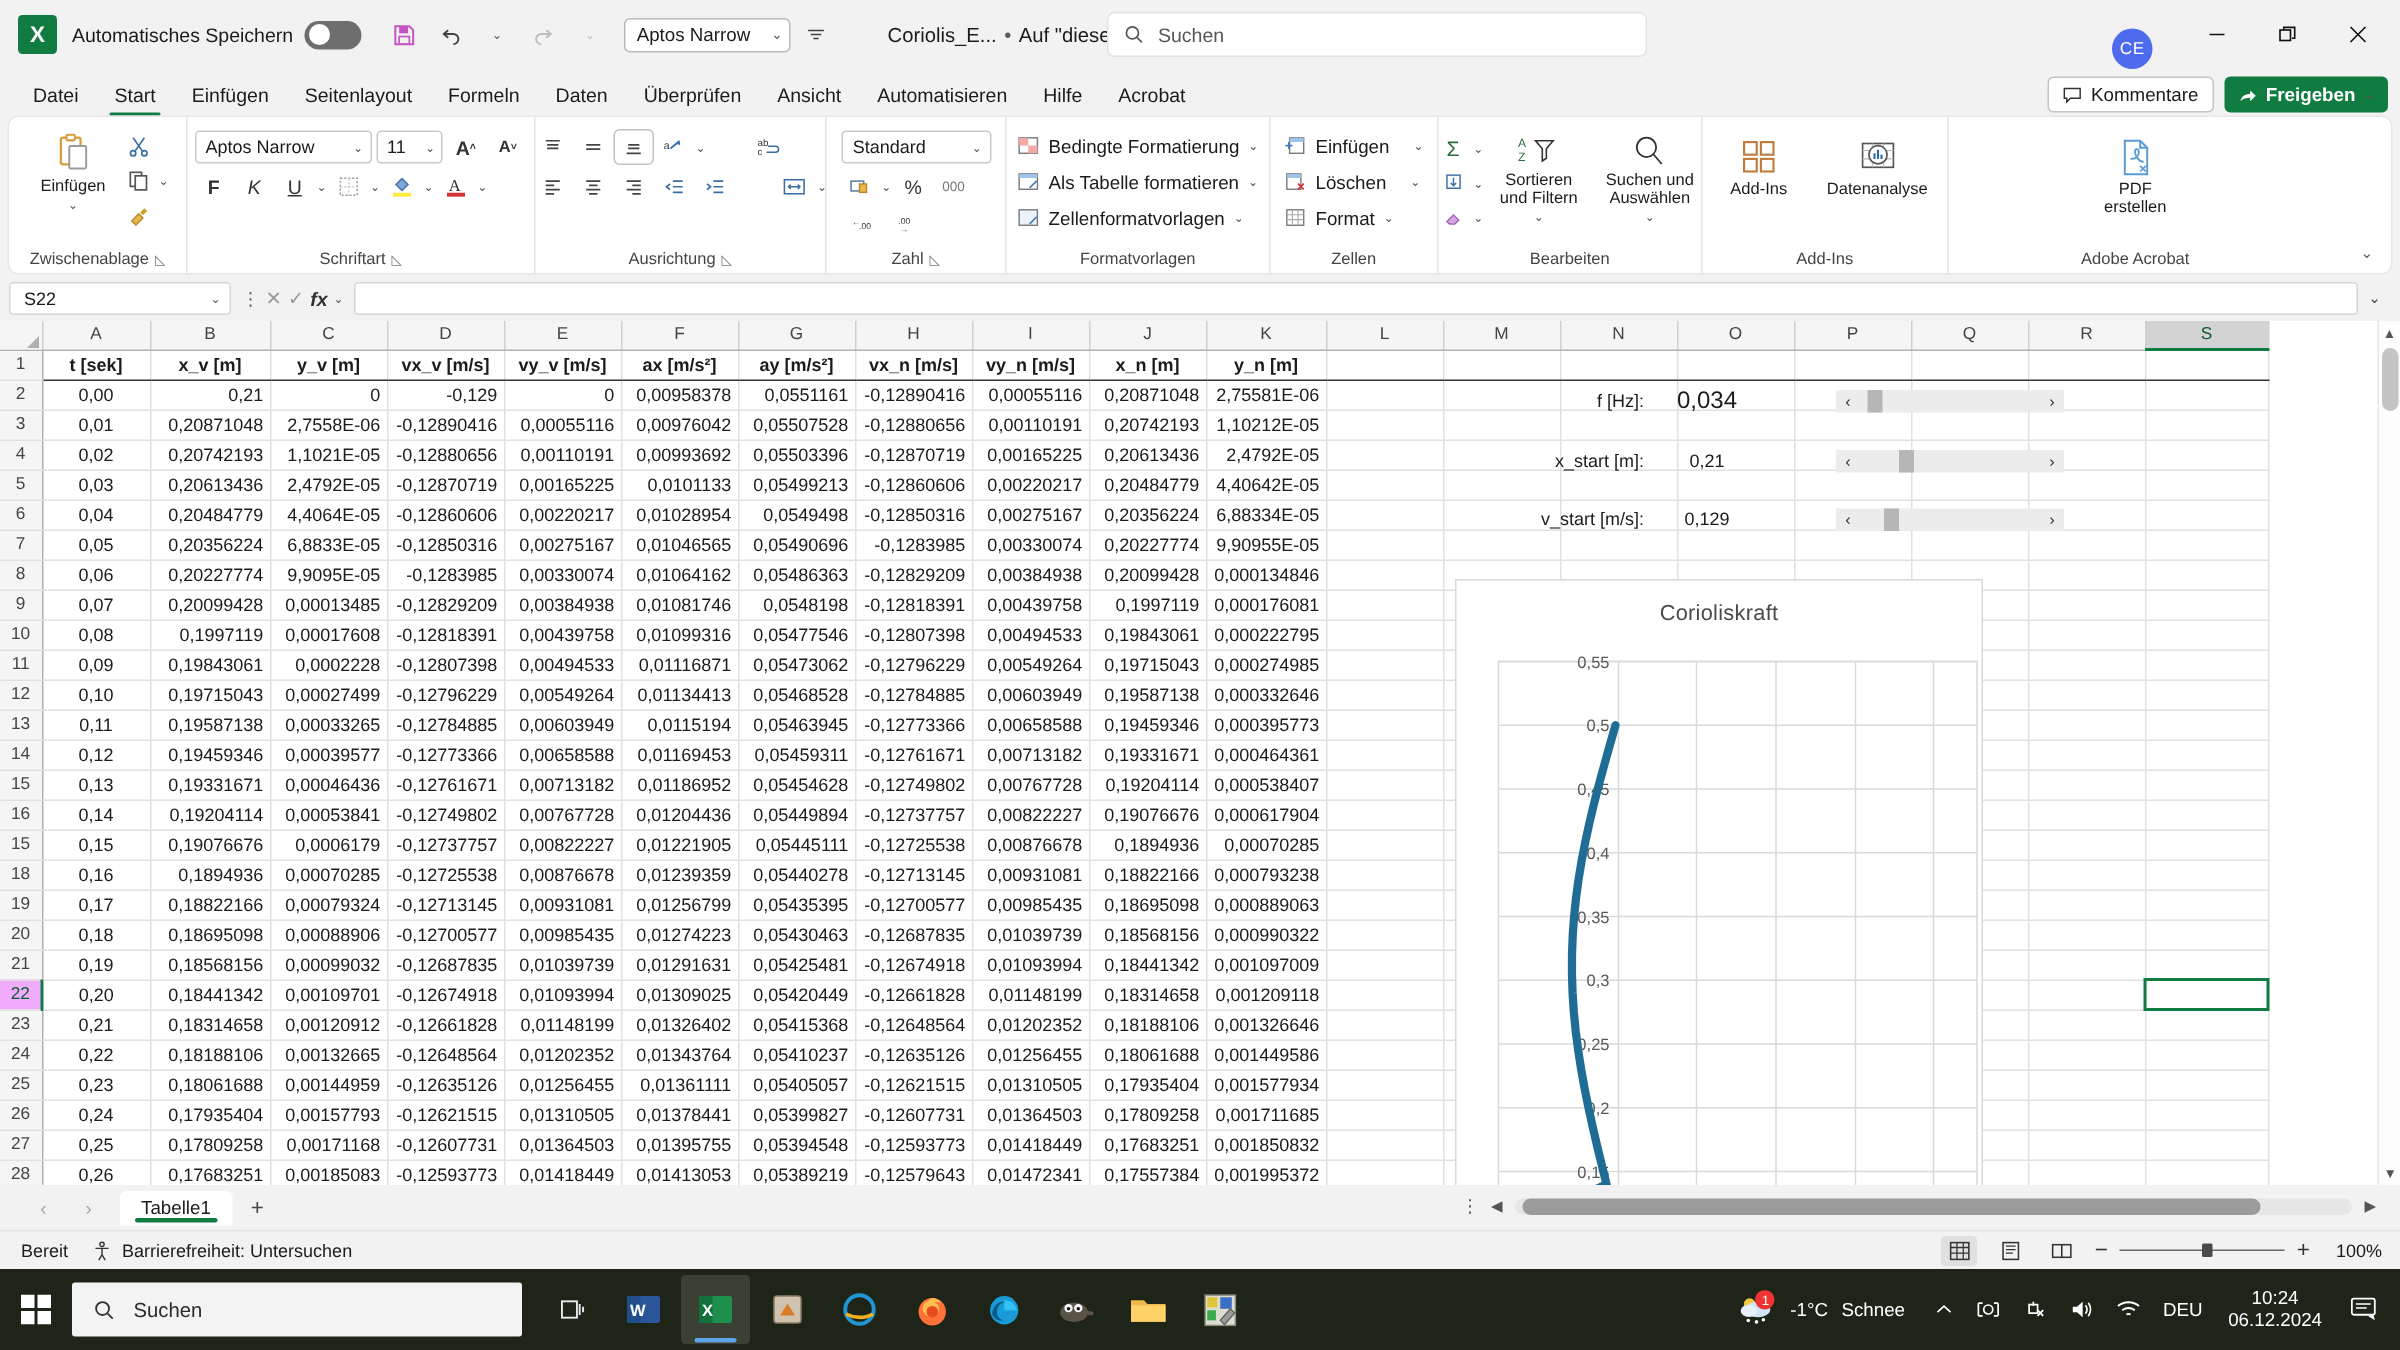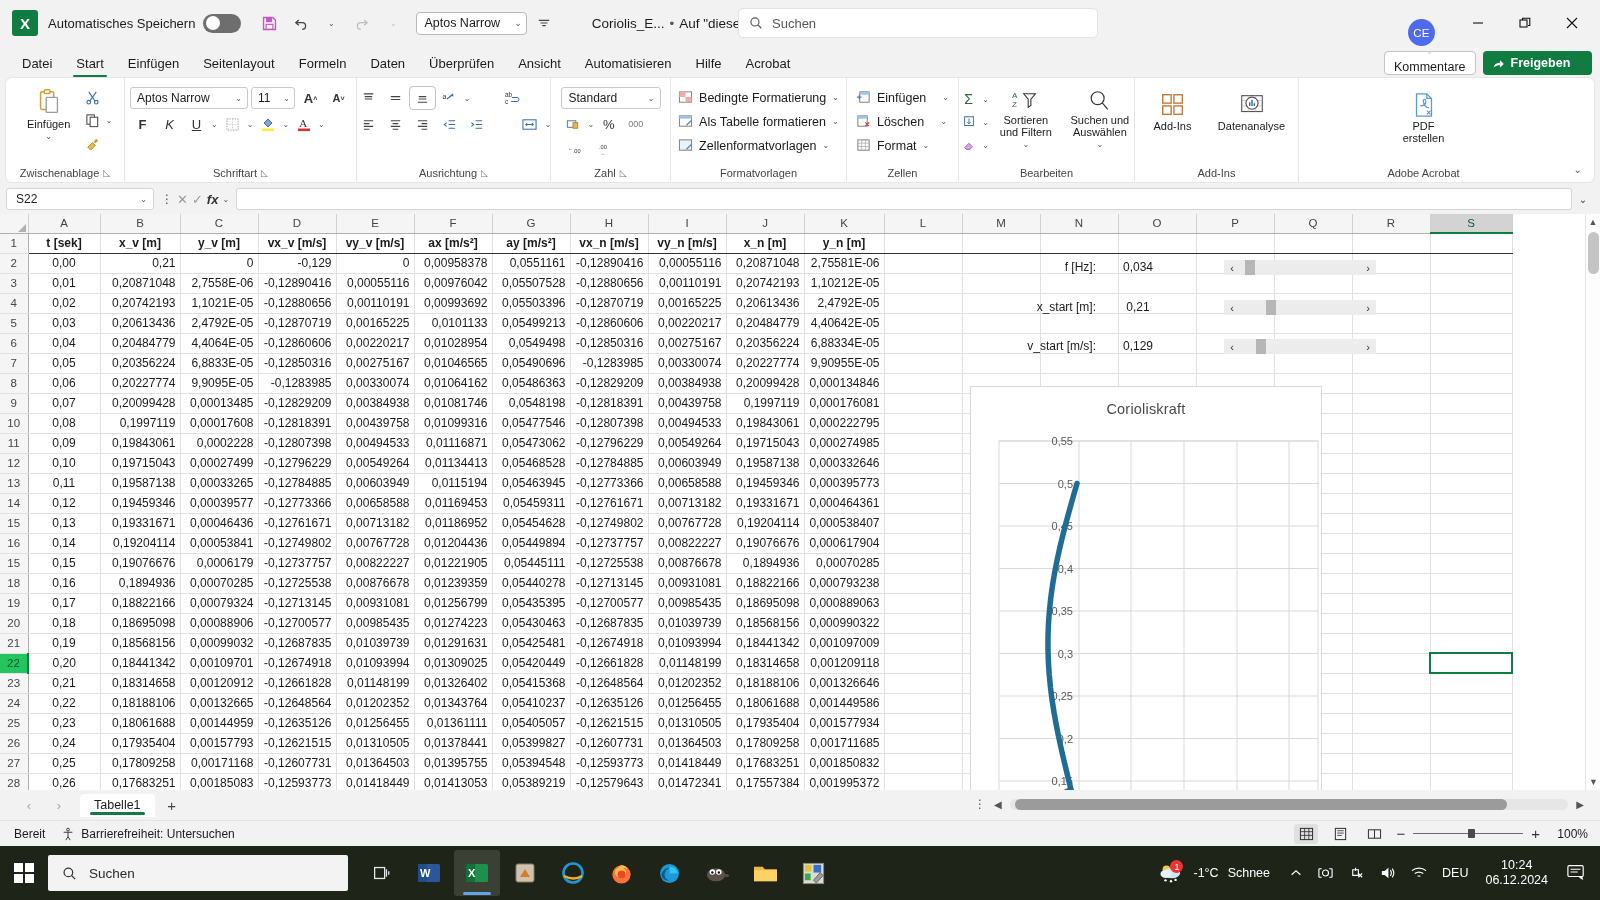--- a/index.html
+++ b/index.html
@@ -34,21 +34,21 @@
            display:flex;align-items:center;justify-content:center;margin-right:18px;cursor:pointer;letter-spacing:.3px;}
   .wbtn{ width:45px;height:46px;display:flex;align-items:center;justify-content:center;cursor:pointer;color:#111;font-size:14px; }
 
   
   .tabrow{ height:32px;background:#f2f2f2;display:flex;align-items:flex-end;padding-left:10px;position:relative; }
   .tab{ padding:4px 12px 6px;font-size:13px;color:#1b1b1b;cursor:pointer;border-radius:4px 4px 0 0;position:relative;line-height:17px;}
   .tab.active{ font-weight:normal; }
   .tab.active::after{ content:"";position:absolute;left:9px;right:9px;bottom:1px;height:2.5px;background:#107c41;border-radius:2px; }
   .tabrow-right{ position:absolute;right:8px;bottom:3px;display:flex;align-items:center;gap:7px; }
   .komm{ border:1px solid #c4c4c4;background:#fff;border-radius:4px;height:24px;display:flex;align-items:center;gap:6px;
-         padding:0 9px;font-size:12.5px;cursor:pointer;flex-direction:column;}
+         padding:0 9px;font-size:12.5px;cursor:pointer;}
   .freigeben{ background:#107c41;color:#fff;border-radius:4px;height:24px;display:flex;align-items:center;gap:6px;
               padding:0 9px;font-size:12.5px;cursor:pointer;font-weight:bold;}
 
   
   .ribbon{ height:104px;background:#fff;border-radius:6px;margin:0 6px;display:flex;position:relative;
            box-shadow:0 0 0 1px #e6e6e6; }
   .rgroup{ display:flex;flex-direction:column;align-items:center;position:relative;padding:4px 0 0; }
   .rgroup + .rgroup{ border-left:1px solid #e4e4e4; }
   .rgroup .gbody{ flex:1;display:flex;align-items:flex-start;padding:2px 6px 0; }
   .rgroup .glabel{ font-size:11px;color:#444;height:17px;line-height:15px;display:flex;align-items:center;gap:4px;white-space:nowrap;}
@@ -82,21 +82,21 @@
   .gridwrap{ position:absolute;left:0;top:214px;width:1600px;height:576px;background:#fff;overflow:hidden; }
   table.grid{ border-collapse:collapse;table-layout:fixed; }
   .colhead{ height:19px;background:#f5f5f5;color:#444;font-size:11.5px;text-align:center;font-weight:normal;
             border-right:1px solid #d0d0d0;border-bottom:1px solid #b0b0b0;cursor:pointer; user-select:none;}
   .colhead.sel{ background:#d3d3d3;color:#0d5a2f;border-bottom:2px solid #107c41; }
   .corner{ width:28px;background:#f5f5f5;border-right:1px solid #d0d0d0;border-bottom:1px solid #b0b0b0;position:relative;cursor:pointer;}
   .corner::after{ content:"";position:absolute;right:2px;bottom:1px;border-style:solid;border-width:0 0 8px 8px;
                   border-color:transparent transparent #b0b0b0 transparent; }
   .rowhead{ width:28px;height:19.3px;background:#f5f5f5;color:#444;font-size:11.5px;text-align:center;font-weight:normal;
             border-right:1px solid #b0b0b0;border-bottom:1px solid #e0e0e0;cursor:pointer;user-select:none;}
-  .rowhead.sel{ background:#22c55e;color:#0d5a2f;border-right:2px solid #107c41; }
+  .rowhead.sel{ background:#f0abfc;color:#0d5a2f;border-right:2px solid #107c41; }
   td.cell{ height:19.3px;border-right:1px solid #e0e0e0;border-bottom:1px solid #e0e0e0;
            font-size:12px;padding:0 4px;white-space:nowrap;overflow:hidden;text-align:right;line-height:19px;}
   td.cell.hdr{ text-align:center;font-weight:bold;border-bottom:1.5px solid #333; }
   td.cell.ctr{ text-align:center; }
   td.cell.selcell{ outline:2px solid #107c41; outline-offset:-1px; position:relative; }
 
   
   .spin{ display:flex;align-items:center;height:15px;background:#ececec;width:146px;position:relative;cursor:pointer; }
   .spin .ar{ width:16px;text-align:center;font-size:11px;color:#333; }
   .spin .track{ flex:1;height:15px;position:relative; }
@@ -1340,21 +1340,21 @@
             <td class="cell"></td>
             <td class="cell"></td>
             <td class="cell"></td>
             <td class="cell"></td>
           </tr>
         </tbody>
     </table>
 
     <div id="params">
         <div style="position: absolute; left: 1018px; top: 44px; width: 78px; text-align: right; font-size: 12px; line-height: 19px;">f [Hz]:</div>
-        <div style="position: absolute; left: 1102px; top: 44px; width: 72px; text-align: center; font-size: 12px; line-height: 19px;">0,034</div>
+        <div style="position: absolute; left: 1102px; top: 44px; width: 72px; text-align: center; font-size: 16px; line-height: 19px;">0,034</div>
         <div class="spin" style="position: absolute; left: 1224px; top: 46px; width: 152px;">
           <div class="ar">‹</div>
           <div class="track">
             <div class="thumb" style="left:4%"></div>
           </div>
           <div class="ar">›</div>
         </div>
         <div style="position: absolute; left: 1018px; top: 84px; width: 78px; text-align: right; font-size: 12px; line-height: 19px;">x_start [m]:</div>
         <div style="position: absolute; left: 1102px; top: 84px; width: 72px; text-align: center; font-size: 12px; line-height: 19px;">0,21</div>
         <div class="spin" style="position: absolute; left: 1224px; top: 86px; width: 152px;">

